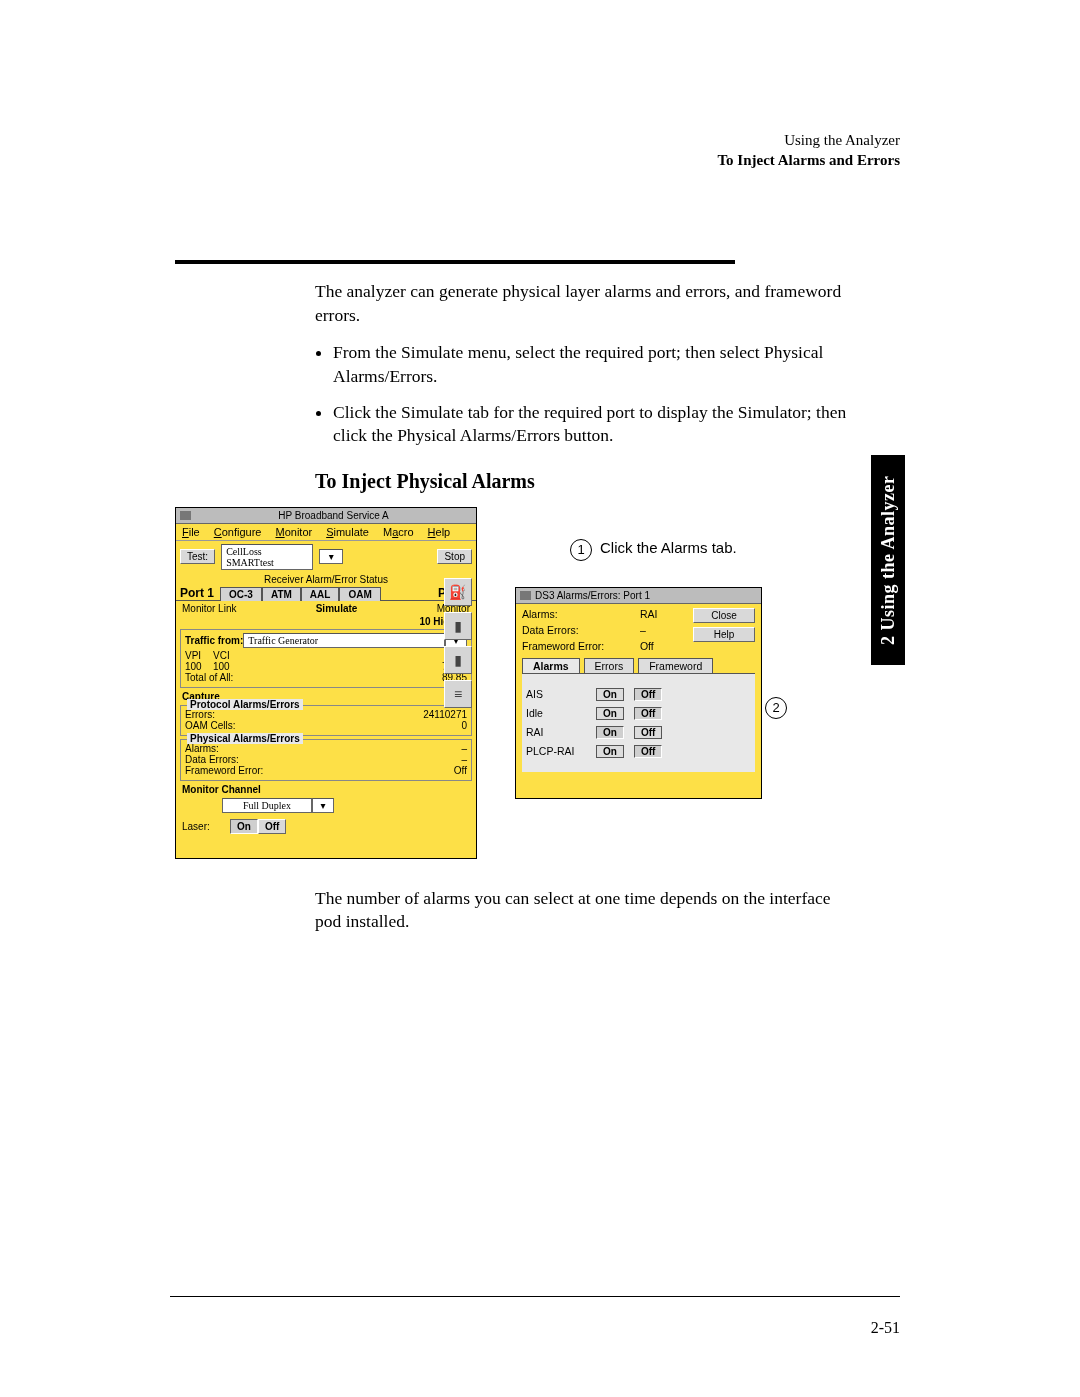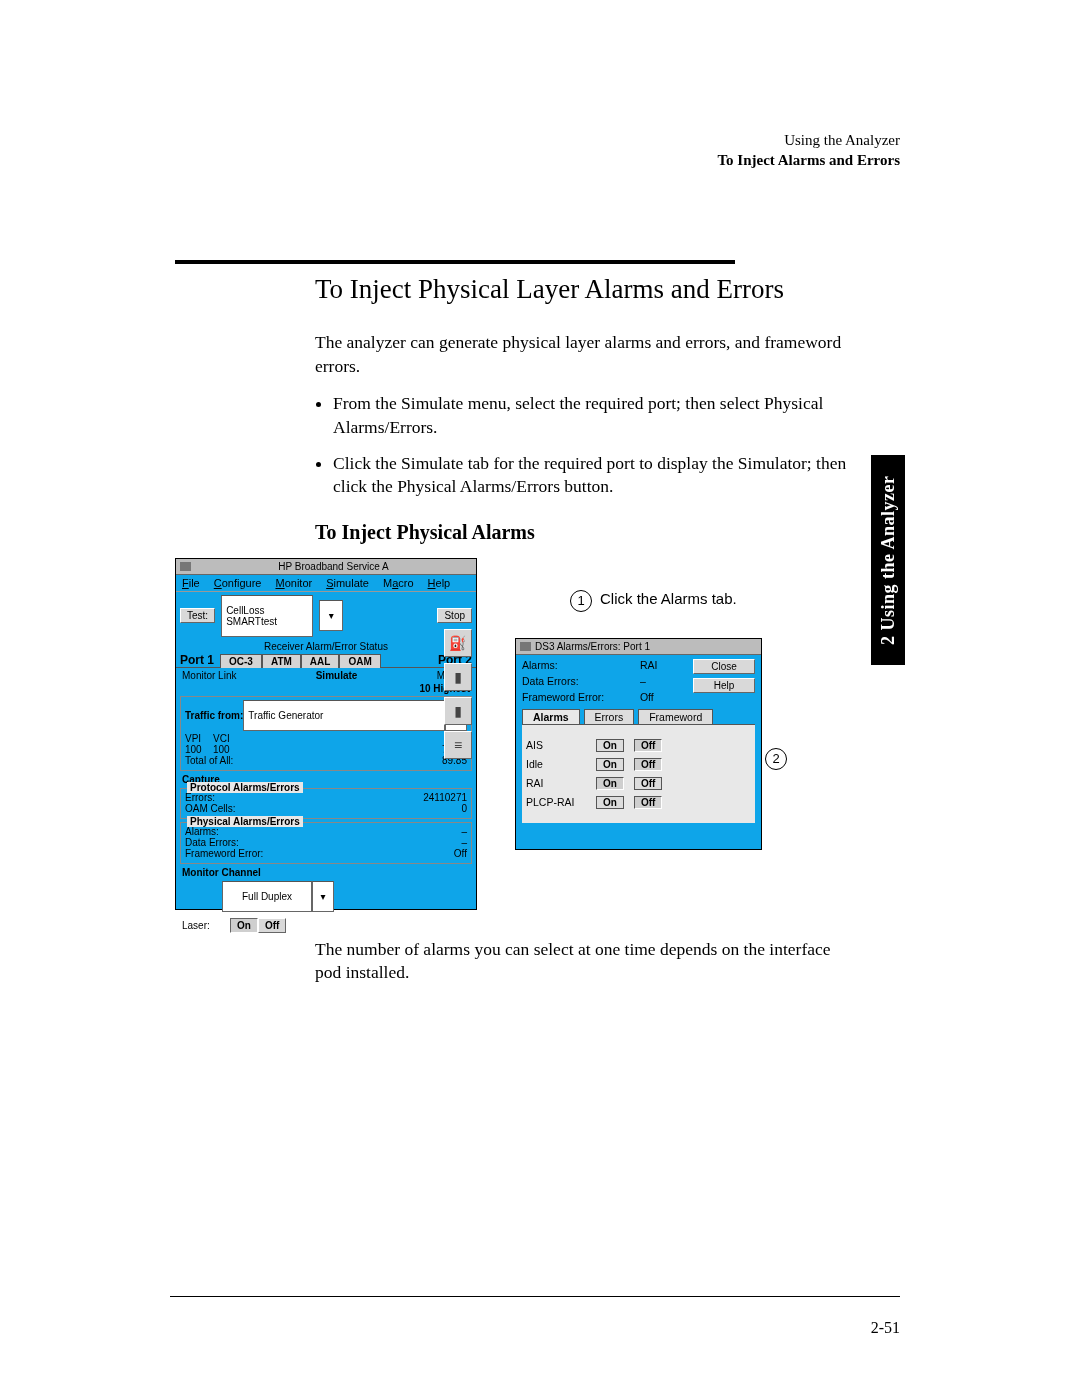--- a/index.html
+++ b/index.html
@@ -86,21 +86,21 @@
     position: relative;
     margin-left: -140px;
     width: 700px;
     height: 360px;
     font-family: Arial, Helvetica, sans-serif;
     font-size: 11px;
   }
   .win {
     position: absolute;
     border: 1px solid #000;
-    background: #0ea5e9;
+    background: #fde047;
   }
   .win .titlebar {
     background: #bcbcbc;
     font-size: 10px;
     padding: 2px 4px;
     border-bottom: 1px solid #666;
     display: flex;
     align-items: center;
     gap: 4px;
   }
@@ -136,21 +136,22 @@
     border-left-color:#666;
     border-bottom-color:#fff;
     border-right-color:#fff;
     background:#cfcfcf;
   }
   .field {
     border:1px solid #666;
     border-top-color:#555;
     background:#fff;
     font-size:10px;
-    padding:9px 4px;
+    padding:1px 4px;
+    font-family:Liberation Serif, serif;
   }
   .section-caption {
     font-size:10px;
     text-align:center;
     padding:1px 0;
   }
   .tabs-row {
     display:flex;
     align-items:flex-end;
     padding:0 4px;
@@ -282,21 +283,20 @@
 
   <div class="running-head">
     <div>Using the Analyzer</div>
     <div class="bold">To Inject Alarms and Errors</div>
   </div>
 
   <div class="side-tab">2  Using the Analyzer</div>
 
   <div class="body-col">
     <div class="rule-top"></div>
-    <h1 class="title">To Inject Physical Layer Alarms and Errors</h1>
 
     <p class="para">The analyzer can generate physical layer alarms and errors, and frameword errors.</p>
 
     <ul class="bullets">
       <li>From the Simulate menu, select the required port; then select Physical Alarms/Errors.</li>
       <li>Click the Simulate tab for the required port to display the Simulator; then click the Physical Alarms/Errors button.</li>
     </ul>
 
     <h2 class="sub">To Inject Physical Alarms</h2>
 

